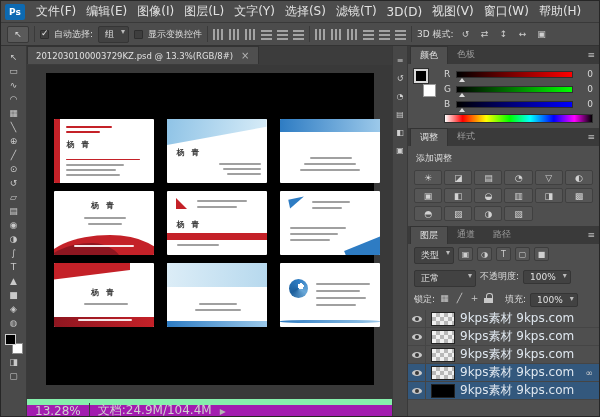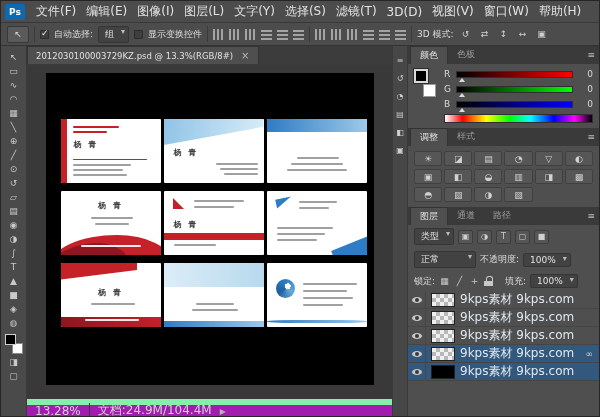--- a/index.html
+++ b/index.html
@@ -35,21 +35,21 @@
   .fgbg{position:relative;width:22px;height:22px;margin-top:3px}
   .bg-sw{position:absolute;right:2px;bottom:1px;width:11px;height:11px;background:#fff;border:1px solid #8a8a8a}
   .fg-sw{position:absolute;left:2px;top:1px;width:11px;height:11px;background:#000;border:1px solid #cfcfcf}
 
   
   .center{flex:1;display:flex;flex-direction:column;min-width:0}
   .tabbar{height:19px;background:#3c3c3c;display:flex;align-items:flex-start;flex:0 0 auto}
   .doc-tab{height:18px;background:#4f4f4f;border:1px solid #333;border-bottom:none;display:flex;align-items:center;gap:8px;padding:0 8px;font-size:8.5px;color:#e0e0e0;white-space:nowrap}
   .tab-close{color:#b5b5b5;font-size:10px}
   .canvas{flex:1;background:#393939;overflow:hidden;position:relative}
-  .document{width:328px;height:312px;margin:8px auto 0;background:#000;padding:46px 15px 0;display:grid;grid-template-columns:repeat(3,100px);grid-auto-rows:64px;gap:8px 3px}
+  .document{width:328px;height:312px;margin:8px auto 0;background:#000;padding:46px 8px 0;display:grid;grid-template-columns:repeat(3,100px);grid-auto-rows:64px;gap:8px 13px}
   .statusbar{height:17px;background:#a21caf;border-top:6px solid #86efac;display:flex;align-items:center;gap:8px;padding:0 8px;font-size:12px;color:#d0d0d0;flex:0 0 auto}
   .status-arrow::after{content:"▸";color:#b5b5b5}
 
   
   .card{position:relative;background:#fff;overflow:hidden;border-radius:1px}
   .card .name{position:absolute;font-weight:bold;color:#3c3c3c;font-size:8px;letter-spacing:2px;white-space:nowrap}
   .tl{position:absolute;height:2px;background:#a0a0a0;border-radius:1px}
   .tl.red{background:#c42128}
   .tl.white{background:rgba(255,255,255,.9)}
   .v1::before{content:"";position:absolute;left:0;top:0;bottom:0;width:6px;background:#c42128}
@@ -96,21 +96,21 @@
   .ch-val{width:16px;text-align:right;color:#d8d8d8}
   .spectrum{height:9px;margin-top:2px;border:1px solid #2f2f2f;background:linear-gradient(90deg,#fff,#f00 12%,#ff0 28%,#0f0 44%,#0ff 58%,#00f 74%,#f0f 88%,#000)}
 
   
   .adj-label{color:#dcdcdc;margin:1px 0 5px 2px}
   .adj-grid{display:grid;grid-template-columns:repeat(6,1fr);gap:3px 2px}
   .adj-ico{height:15px;display:flex;align-items:center;justify-content:center;background:#565656;border:1px solid #404040;border-radius:2px;color:#d2d2d2;font-size:9px}
 
   
   .layers{flex:1;display:flex;flex-direction:column;min-height:0}
-  .lp-row{display:flex;align-items:center;gap:4px;padding:3px 6px;flex:0 0 auto}
+  .lp-row{display:flex;align-items:flex-start;gap:4px;padding:3px 6px;flex:0 0 auto}
   .lp-row .dd{flex:0 0 auto}
   .sq-ico{width:15px;height:14px;background:#565656;border:1px solid #3d3d3d;border-radius:2px;display:flex;align-items:center;justify-content:center;color:#cfcfcf;font-size:8px}
   .lock-glyph{color:#c8c8c8;font-size:9px;width:11px;text-align:center}
   .icon-lock{width:9px;height:10px;position:relative;display:inline-block}
   .icon-lock::before{content:"";position:absolute;bottom:0;left:0;width:9px;height:5px;background:#c8c8c8}
   .icon-lock::after{content:"";position:absolute;top:0;left:2px;width:5px;height:5px;border:1.5px solid #c8c8c8;border-bottom:none;border-radius:3px 3px 0 0}
   .lrow{display:flex;align-items:center;height:18px;border-bottom:1px solid #454545;flex:0 0 auto}
   .lrow.sel{background:#33587d}
   .eyecell{width:18px;height:100%;border-right:1px solid #454545;display:flex;align-items:center;justify-content:center;flex:0 0 auto}
   .eye{width:12px;height:10px;position:relative}
@@ -334,20 +334,21 @@
           <div class="spectrum"></div>
         </div>
       </div>
 
       <div class="phead">
         <span class="ptab active">调整</span>
         <span class="ptab">样式</span>
         <span class="pmenu">≡</span>
       </div>
       <div class="pbody">
+        <div class="adj-label">添加调整</div>
         <div class="adj-grid">
           <span class="adj-ico">☀</span>
           <span class="adj-ico">◪</span>
           <span class="adj-ico">▤</span>
           <span class="adj-ico">◔</span>
           <span class="adj-ico">▽</span>
           <span class="adj-ico">◐</span>
           <span class="adj-ico">▣</span>
           <span class="adj-ico">◧</span>
           <span class="adj-ico">◒</span>

